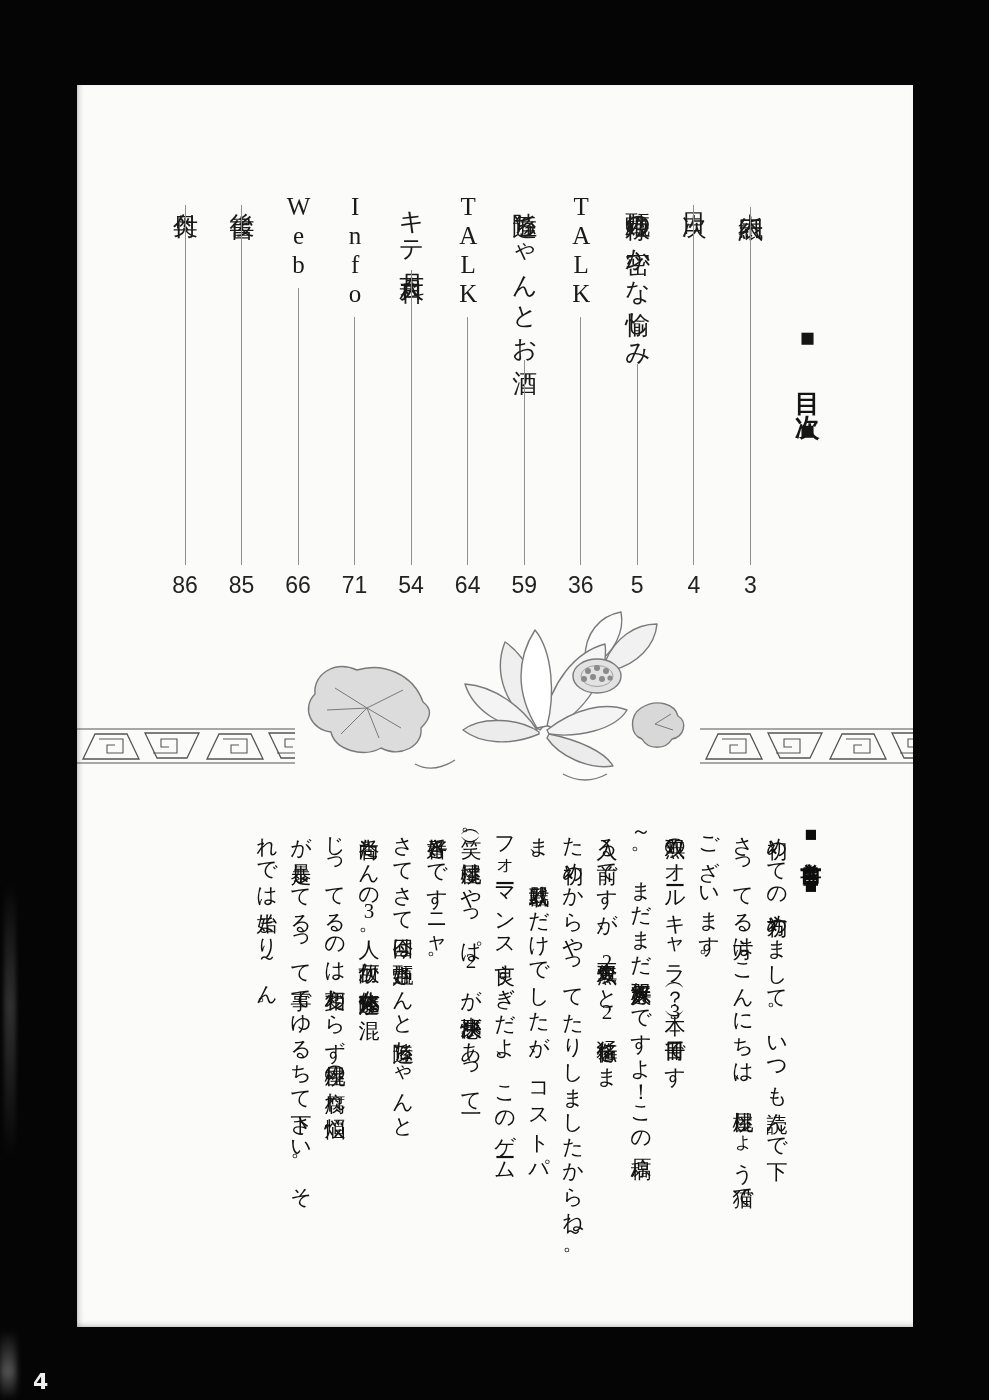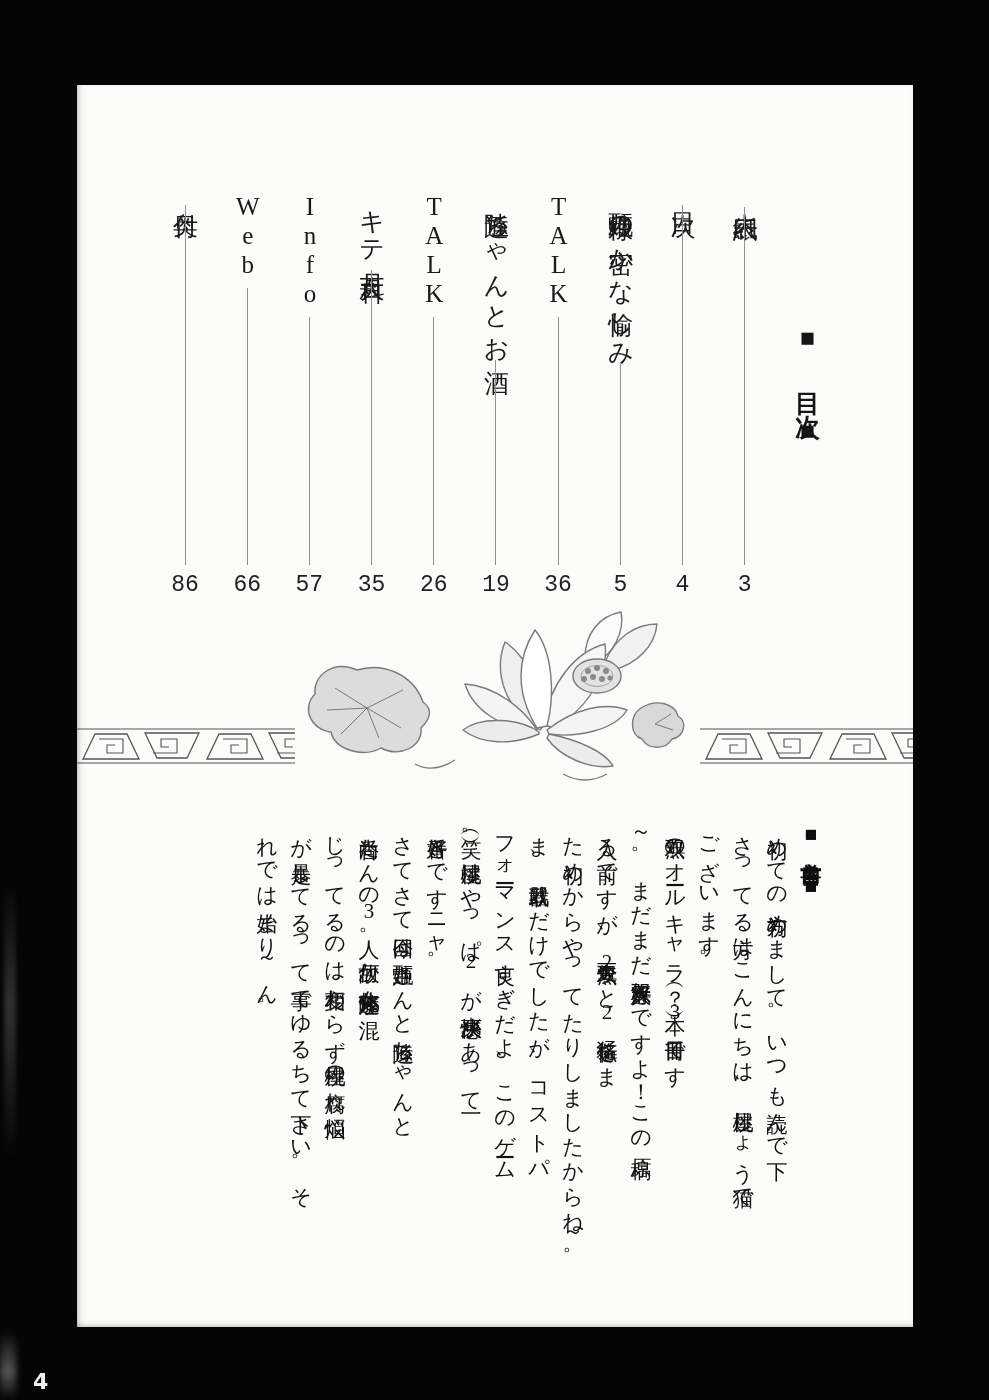--- a/index.html
+++ b/index.html
@@ -37,21 +37,21 @@
   }
   .toc-entry-label{
     font-size:25px;color:#1a1a1a;letter-spacing:2px;line-height:34px;
     flex:0 0 auto;
   }
   .toc-leader{
     flex:1 1 auto;width:1px;background:#8f8f8f;margin:8px 0 9px;
   }
   .toc-page{
     flex:0 0 auto;
-    font-family:Liberation Mono, monospace;
+    font-family:Liberation Sans, sans-serif;
     font-size:23px;color:#222;line-height:1;
   }
 
   
   .band{position:absolute;top:642px;height:38px;}
   .band-l{left:0;width:218px;}
   .band-r{left:623px;width:213px;}
   .lotus{position:absolute;left:228px;top:525px;width:385px;height:192px;}
 
   
@@ -104,41 +104,46 @@
       <div class="toc-page">5</div>
     </div>
     <div class="toc-entry">
       <div class="toc-entry-label vtext"><span class="up">TALK</span></div>
       <div class="toc-leader"></div>
       <div class="toc-page">36</div>
     </div>
     <div class="toc-entry">
       <div class="toc-entry-label vtext">陸遜ちゃんとお酒</div>
       <div class="toc-leader"></div>
-      <div class="toc-page">19</div>
+      <div class="toc-page">59</div>
     </div>
     <div class="toc-entry">
       <div class="toc-entry-label vtext"><span class="up">TALK</span></div>
       <div class="toc-leader"></div>
-      <div class="toc-page">26</div>
+      <div class="toc-page">64</div>
     </div>
     <div class="toc-entry">
       <div class="toc-entry-label vtext">キテ月大百科</div>
       <div class="toc-leader"></div>
-      <div class="toc-page">35</div>
+      <div class="toc-page">54</div>
     </div>
     <div class="toc-entry">
       <div class="toc-entry-label vtext"><span class="up">Info</span></div>
       <div class="toc-leader"></div>
-      <div class="toc-page">57</div>
+      <div class="toc-page">71</div>
     </div>
     <div class="toc-entry">
       <div class="toc-entry-label vtext"><span class="up">Web</span></div>
       <div class="toc-leader"></div>
       <div class="toc-page">66</div>
+    </div>
+    <div class="toc-entry">
+      <div class="toc-entry-label vtext">後書</div>
+      <div class="toc-leader"></div>
+      <div class="toc-page">85</div>
     </div>
     <div class="toc-entry">
       <div class="toc-entry-label vtext">奥付</div>
       <div class="toc-leader"></div>
       <div class="toc-page">86</div>
     </div>
   </div>
 
   <svg class="band band-l" viewBox="0 0 218 38">
     <defs>

